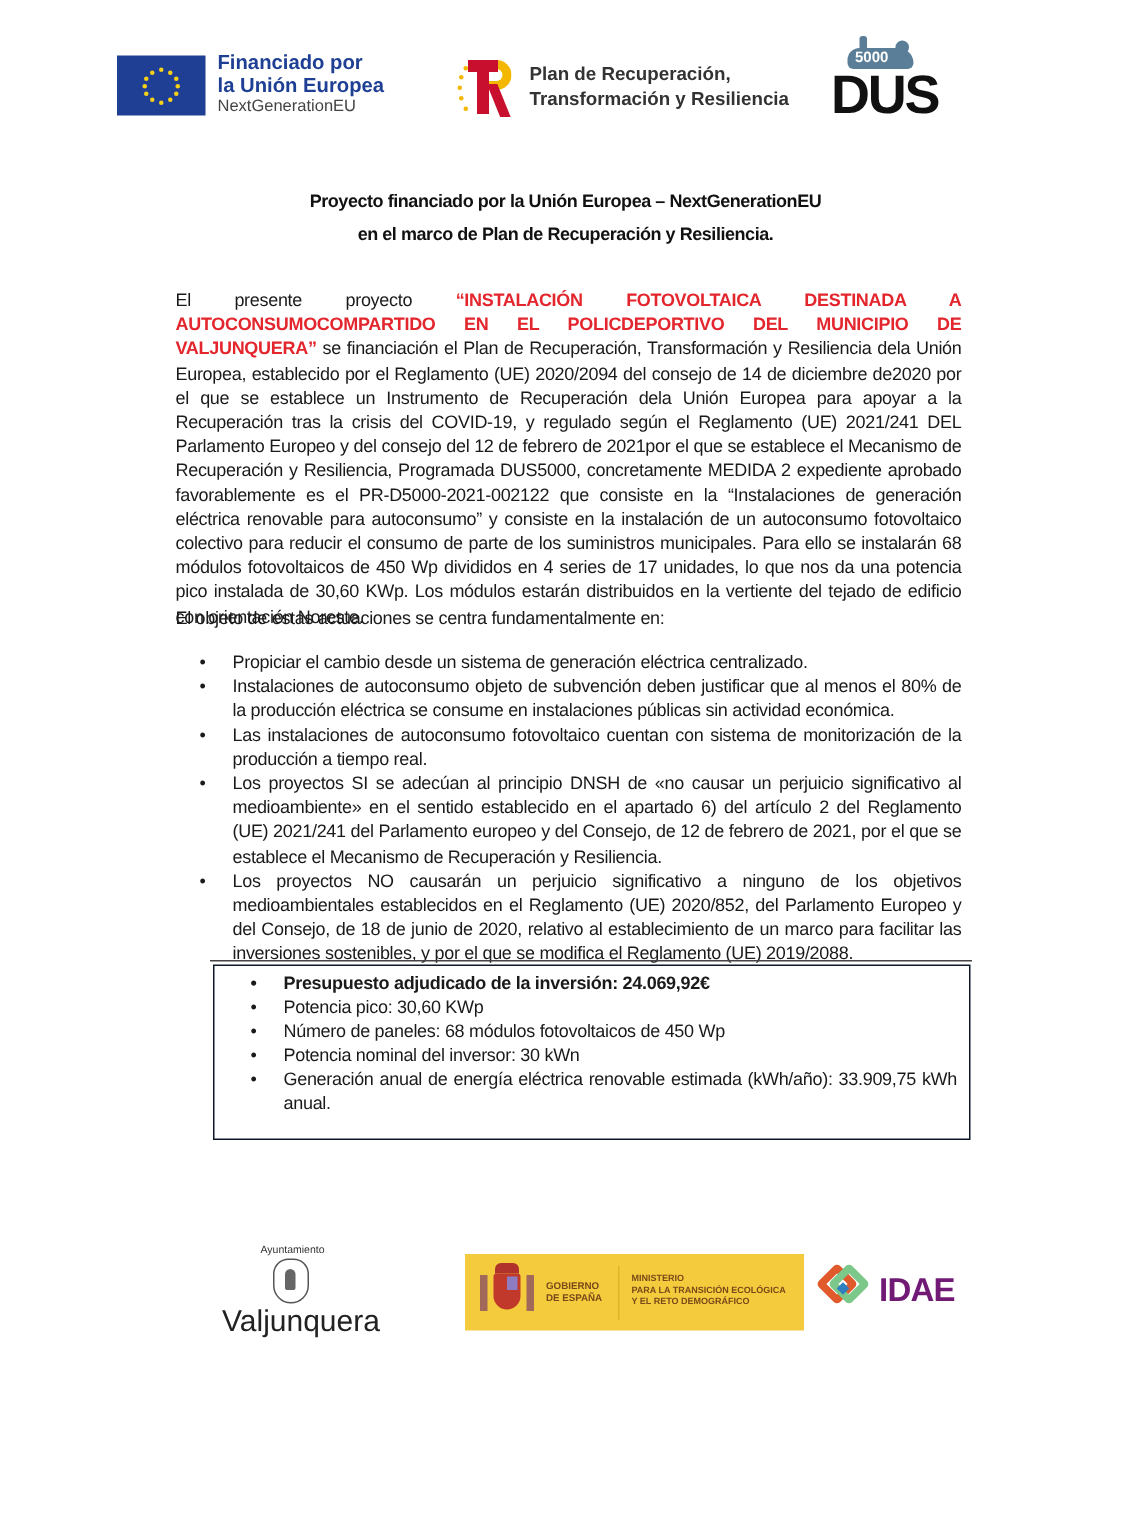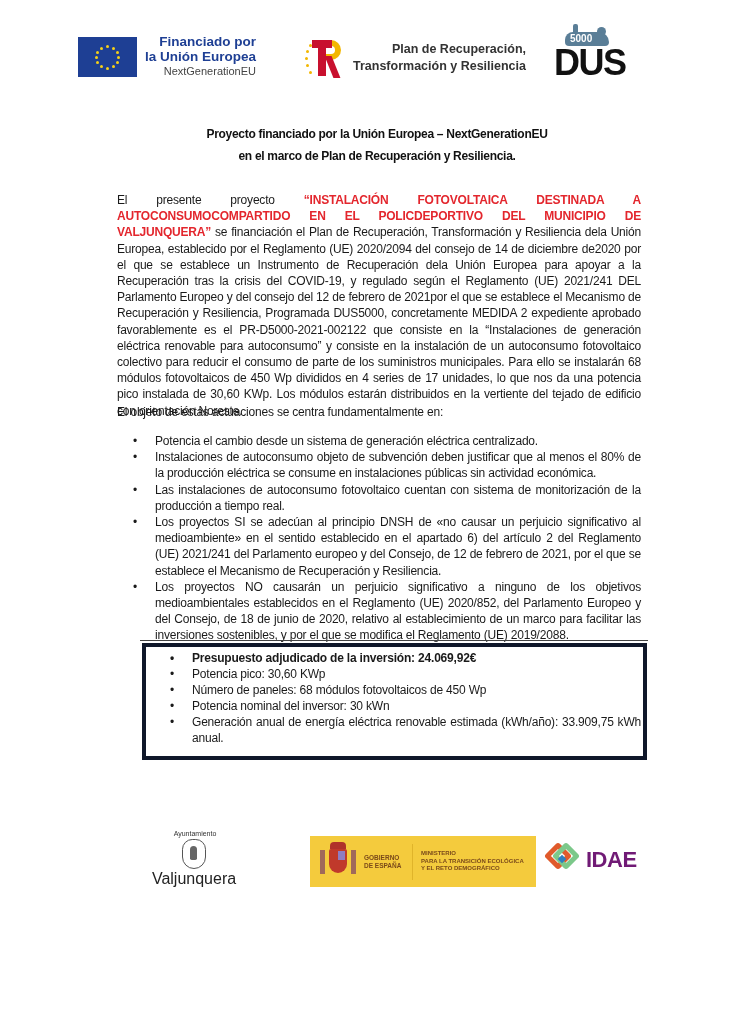--- a/index.html
+++ b/index.html
@@ -1,20 +1,20 @@
 <!DOCTYPE html>
 <html><head>
 <meta charset="utf-8">
 <style>
   * { box-sizing: border-box; margin: 0; padding: 0; }
   html, body { width: 754px; height: 1024px; background: #ffffff; overflow: hidden; }
   body { position: relative; font-family: "Liberation Sans", sans-serif; color: #1a1a1a; }
 
   
-  .header { position: absolute; top: 0; left: 0; width: 754px; height: 100px; text-align: right; }
+  .header { position: absolute; top: 0; left: 0; width: 754px; height: 100px; }
   .eu-logo { position: absolute; left: 78px; top: 34px; display: flex; align-items: center; }
   .eu-flag { width: 59px; height: 40px; background: #1e3f94; position: relative; }
   .eu-flag span { position: absolute; width: 3px; height: 3px; background: #f7d117; border-radius: 50%; }
   .eu-text { margin-left: 8px; line-height: 15px; }
   .eu-text .l1, .eu-text .l2 { font-size: 13.5px; font-weight: bold; color: #1e3f94; display: block; }
   .eu-text .l3 { font-size: 11px; color: #444; display: block; }
 
   .prtr-logo { position: absolute; left: 305px; top: 38px; display: flex; align-items: center; }
   .tr-mark { width: 38px; height: 40px; position: relative; }
   .tr-dots span { position: absolute; width: 3px; height: 3px; background: #f3b700; border-radius: 50%; }
@@ -43,32 +43,32 @@
   .highlight { color: #e3262d; font-weight: bold; }
 
   .objeto { position: absolute; left: 117px; top: 404px; font-size: 12px; line-height: 16px; color: #1a1a1a; letter-spacing: -0.2px; }
 
   .bullets { position: absolute; left: 131px; top: 433px; width: 510px; list-style: none; }
   .bullets li { position: relative; padding-left: 24px; font-size: 12px; line-height: 16.2px; text-align: justify; letter-spacing: -0.2px; }
   .bullets li::before { content: "•"; position: absolute; left: 2px; top: 0; font-size: 12px; }
 
   .divider { position: absolute; left: 140px; top: 640px; width: 508px; height: 1px; background: #444; }
 
-  .summary-box { position: absolute; left: 142px; top: 643px; width: 505px; height: 117px; border: 4px solid #0f172a; padding-left: 32px; }
+  .summary-box { position: absolute; left: 142px; top: 643px; width: 505px; height: 117px; border: 1px solid #0f172a; padding-left: 32px; }
   .summary-list { list-style: none; position: absolute; left: 0; top: 3px; width: 495px; }
   .summary-list li { position: relative; padding-left: 46px; font-size: 12px; line-height: 16px; letter-spacing: -0.2px; text-align: justify; }
   .summary-list li::before { content: "•"; position: absolute; left: 24px; top: 0; }
   .summary-list li.bold { font-weight: bold; }
 
   
   .valj-logo { position: absolute; left: 160px; top: 830px; width: 80px; height: 70px; text-align: center; }
   .valj-small { font-size: 7px; color: #333; display: block; margin-left: -10px; }
   .valj-crest { width: 24px; height: 30px; margin: 2px auto 0 22px; border: 1.5px solid #555; border-radius: 12px 12px 14px 14px; position: relative; }
   .valj-crest::after { content: ""; position: absolute; left: 7px; top: 6px; width: 7px; height: 14px; background: #666; border-radius: 4px 4px 2px 2px; }
-  .valj-name { font-size: 16px; color: #222; display: block; margin-left: -12px; margin-top: 1px; }
+  .valj-name { font-size: 20px; color: #222; display: block; margin-left: -12px; margin-top: 1px; }
 
   .gob-logo { position: absolute; left: 310px; top: 836px; width: 226px; height: 51px; background: #f4cb3d; display: flex; align-items: center; }
   .gob-shield { width: 40px; height: 40px; margin-left: 8px; position: relative; }
   .gob-shield .crown { position: absolute; left: 12px; top: 0; width: 16px; height: 7px; background: #b0322a; border-radius: 4px 4px 0 0; }
   .gob-shield .shield { position: absolute; left: 11px; top: 7px; width: 18px; height: 24px; background: #c0392b; border-radius: 2px 2px 9px 9px; }
   .gob-shield .shield::after { content: ""; position: absolute; left: 9px; top: 2px; width: 7px; height: 9px; background: #8e7cc3; }
   .gob-shield .pillar-l, .gob-shield .pillar-r { position: absolute; top: 8px; width: 5px; height: 24px; background: #a0695a; }
   .gob-shield .pillar-l { left: 2px; }
   .gob-shield .pillar-r { left: 33px; }
   .gob-text { margin-left: 6px; font-size: 6.5px; line-height: 8px; color: #7a4a1a; font-weight: bold; width: 42px; }
@@ -141,21 +141,21 @@
 <div class="title">
   <span class="t1">Proyecto financiado por la Unión Europea – NextGenerationEU</span>
   <span class="t2">en el marco de Plan de Recuperación y Resiliencia.</span>
 </div>
 
 <p class="body-text intro"><span>El presente proyecto </span><span class="highlight">“INSTALACIÓN FOTOVOLTAICA DESTINADA A AUTOCONSUMOCOMPARTIDO EN EL POLICDEPORTIVO DEL MUNICIPIO DE VALJUNQUERA”</span><span> se financiación el Plan de Recuperación, Transformación y Resiliencia dela Unión Europea, establecido por el Reglamento (UE) 2020/2094 del consejo de 14 de diciembre de2020 por el que se establece un Instrumento de Recuperación dela Unión Europea para apoyar a la Recuperación tras la crisis del COVID-19, y regulado según el Reglamento (UE) 2021/241 DEL Parlamento Europeo y del consejo del 12 de febrero de 2021por el que se establece el Mecanismo de Recuperación y Resiliencia, Programada DUS5000, concretamente MEDIDA 2 expediente aprobado favorablemente es el PR-D5000-2021-002122 que consiste en la “Instalaciones de generación eléctrica renovable para autoconsumo” y consiste en la instalación de un autoconsumo fotovoltaico colectivo para reducir el consumo de parte de los suministros municipales. Para ello se instalarán 68 módulos fotovoltaicos de 450 Wp divididos en 4 series de 17 unidades, lo que nos da una potencia pico instalada de 30,60 KWp. Los módulos estarán distribuidos en la vertiente del tejado de edificio con orientación Noreste.</span></p>
 
 <p class="objeto">El objeto de estas actuaciones se centra fundamentalmente en:</p>
 
 <ul class="bullets">
-  <li>Potencia el cambio desde un sistema de generación eléctrica centralizado.</li>
+  <li>Propiciar el cambio desde un sistema de generación eléctrica centralizado.</li>
   <li>Instalaciones de autoconsumo objeto de subvención deben justificar que al menos el 80% de la producción eléctrica se consume en instalaciones públicas sin actividad económica.</li>
   <li>Las instalaciones de autoconsumo fotovoltaico cuentan con sistema de monitorización de la producción a tiempo real.</li>
   <li>Los proyectos SI se adecúan al principio DNSH de «no causar un perjuicio significativo al medioambiente» en el sentido establecido en el apartado 6) del artículo 2 del Reglamento (UE) 2021/241 del Parlamento europeo y del Consejo, de 12 de febrero de 2021, por el que se establece el Mecanismo de Recuperación y Resiliencia.</li>
   <li>Los proyectos NO causarán un perjuicio significativo a ninguno de los objetivos medioambientales establecidos en el Reglamento (UE) 2020/852, del Parlamento Europeo y del Consejo, de 18 de junio de 2020, relativo al establecimiento de un marco para facilitar las inversiones sostenibles, y por el que se modifica el Reglamento (UE) 2019/2088.</li>
 </ul>
 
 <div class="divider"></div>
 
 <div class="summary-box">
   <ul class="summary-list">

